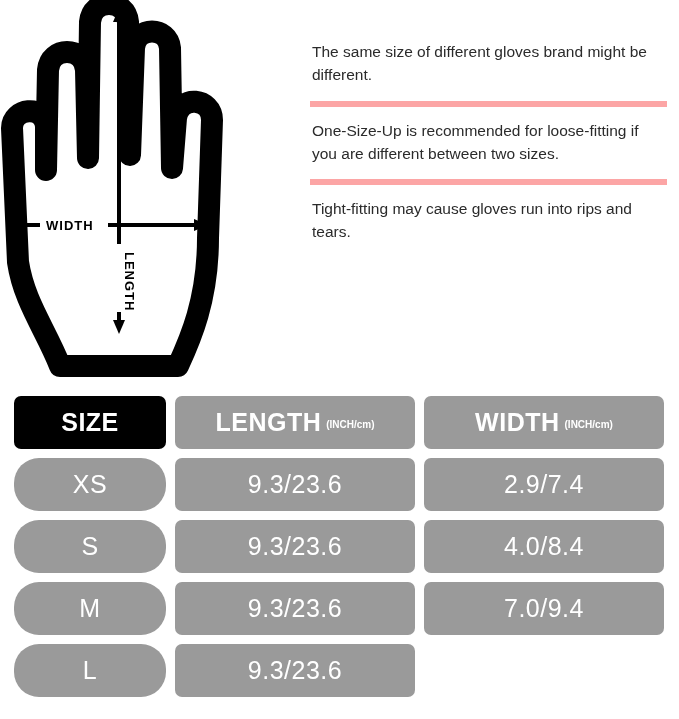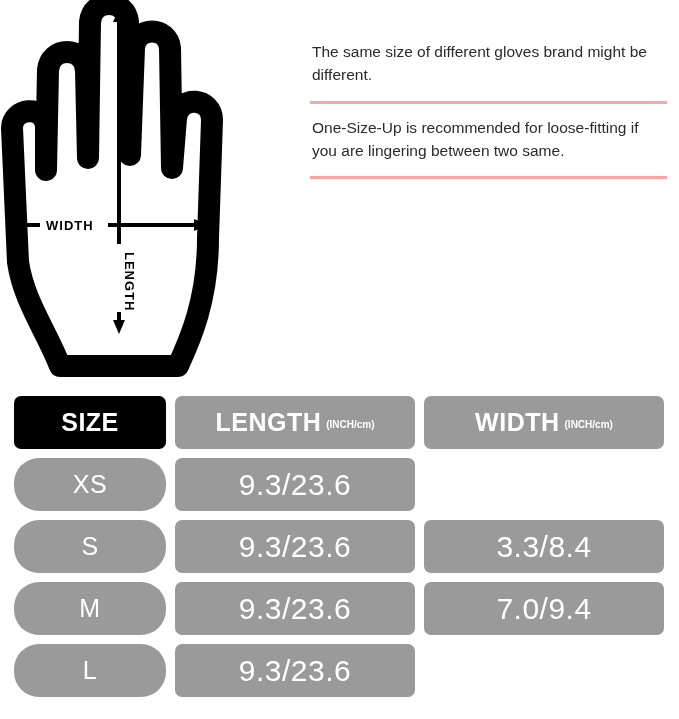--- a/index.html
+++ b/index.html
@@ -40,21 +40,21 @@
   .notes-panel {
     flex: 1;
     padding: 28px 12px 0 20px;
     box-sizing: border-box;
   }
   .note {
     font-size: 15.5px;
     line-height: 1.5;
     color: #2b2b2b;
     padding: 12px 2px 14px 2px;
-    border-bottom: 3px solid #fca5a5;
+    border-bottom: 6px solid #fca5a5;
     font-family: "Liberation Sans", sans-serif;
   }
   .note.last {
     border-bottom: none;
   }
 
   
   .table {
     position: absolute;
     left: 14px;
@@ -101,21 +101,21 @@
   }
   .header .unit {
     font-size: 10px;
     font-weight: bold;
     margin-left: 5px;
     letter-spacing: 0;
     position: relative;
     top: 2px;
   }
   .body-row .cell {
-    font-size: 30px;
+    font-size: 25px;
     font-weight: normal;
     letter-spacing: 0.5px;
   }
   .body-row .cell.size-col {
     font-size: 25px;
     border-radius: 25px;
   }
   .label-text {
     font-weight: bold;
     font-size: 13px;
@@ -162,21 +162,22 @@
         <line x1="119" y1="18" x2="119" y2="324" stroke="#000000" stroke-width="4"></line>
         <polygon points="119,8 113,22 125,22" fill="#000000"></polygon>
         <polygon points="119,334 113,320 125,320" fill="#000000"></polygon>
         <rect x="109" y="244" width="20" height="68" fill="#ffffff"></rect>
         <text class="label-text" x="125" y="252" transform="rotate(90 125 252)">LENGTH</text>
       </svg>
     </div>
 
     <div class="notes-panel">
       <div class="note">The same size of different gloves brand might be different.</div>
-      <div class="note">One-Size-Up is recommended for loose-fitting if you are lingering between two same.</div>
+      <div class="note">One-Size-Up is recommended for loose-fitting if you are different between two sizes.</div>
+      <div class="note last">Tight-fitting may cause gloves run into rips and tears.</div>
     </div>
 
   </div>
 
   <div class="table">
 
     <div class="row header">
       <div class="cell size-col">SIZE</div>
       <div class="cell len-col">
         <span>LENGTH</span>
@@ -184,26 +185,27 @@
       </div>
       <div class="cell wid-col">
         <span>WIDTH</span>
         <span class="unit">(INCH/cm)</span>
       </div>
     </div>
 
     <div class="row body-row">
       <div class="cell size-col">XS</div>
       <div class="cell len-col">9.3/23.6</div>
+      <div class="cell wid-col">2.9/7.4</div>
     </div>
 
     <div class="row body-row">
       <div class="cell size-col">S</div>
       <div class="cell len-col">9.3/23.6</div>
-      <div class="cell wid-col">3.3/8.4</div>
+      <div class="cell wid-col">4.0/8.4</div>
     </div>
 
     <div class="row body-row">
       <div class="cell size-col">M</div>
       <div class="cell len-col">9.3/23.6</div>
       <div class="cell wid-col">7.0/9.4</div>
     </div>
 
     <div class="row body-row">
       <div class="cell size-col">L</div>

